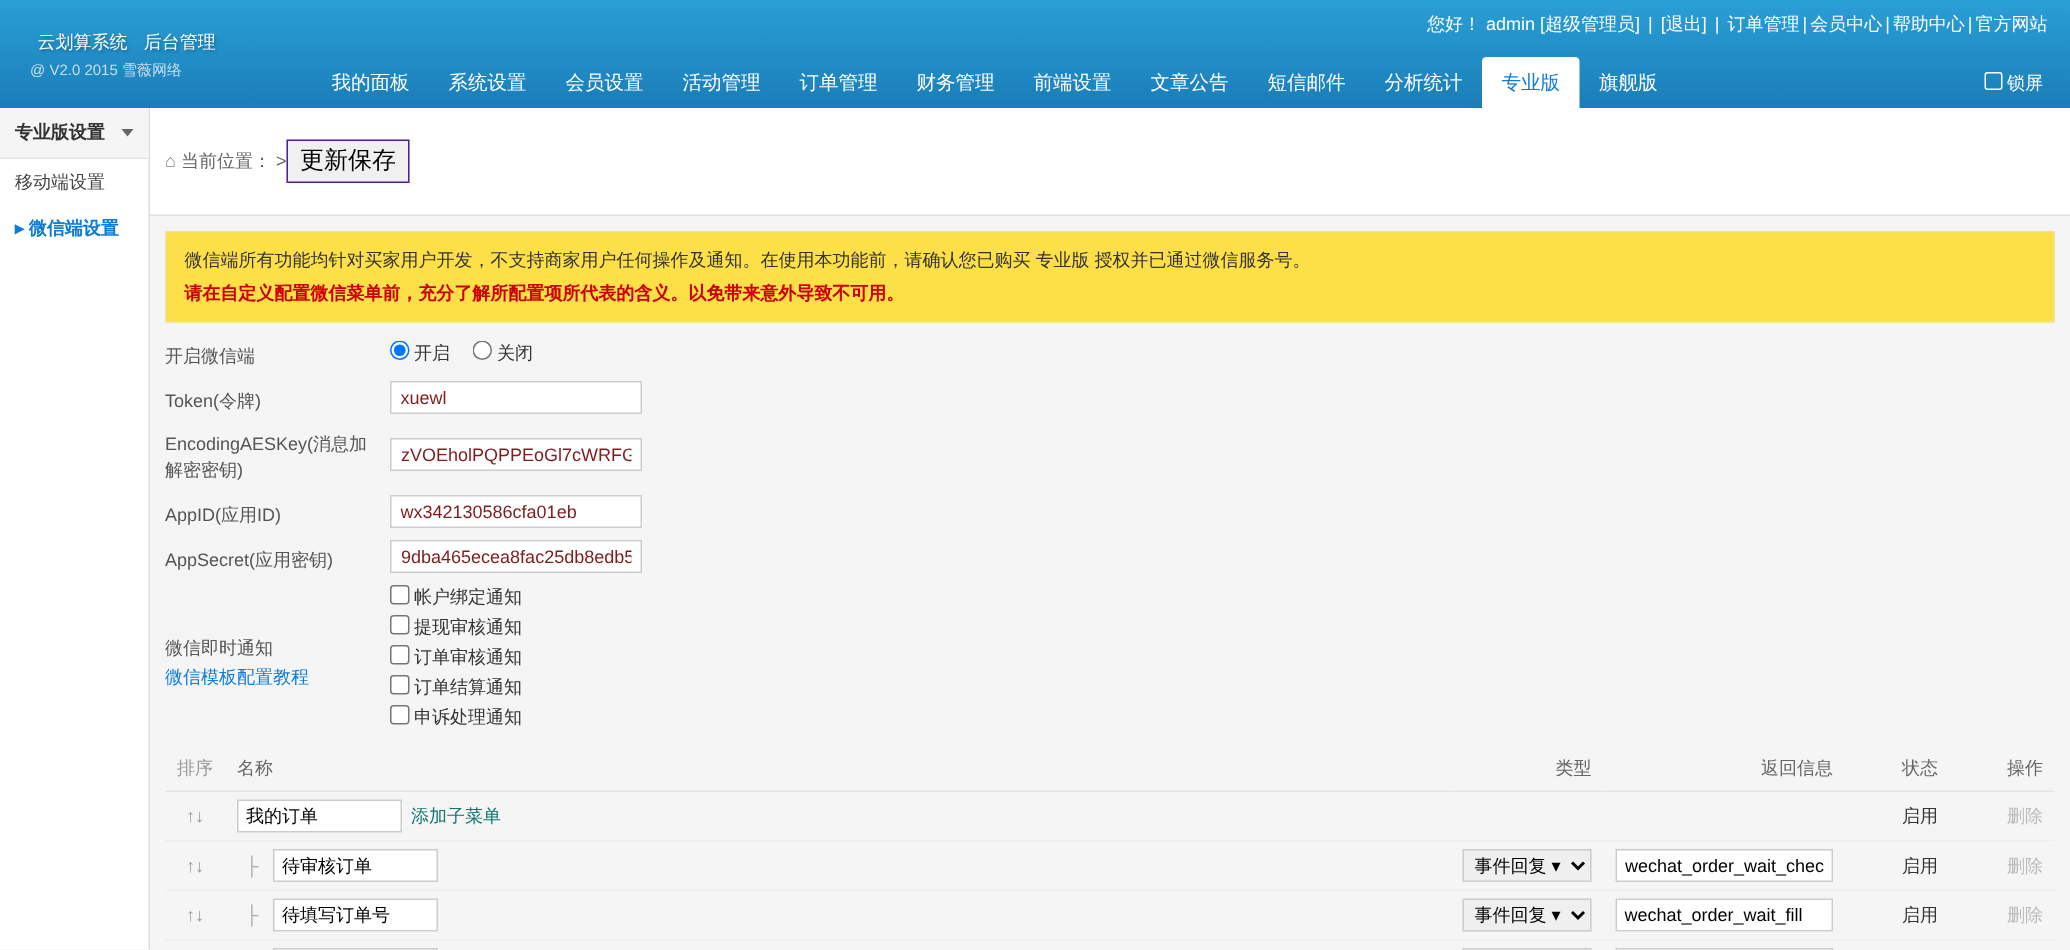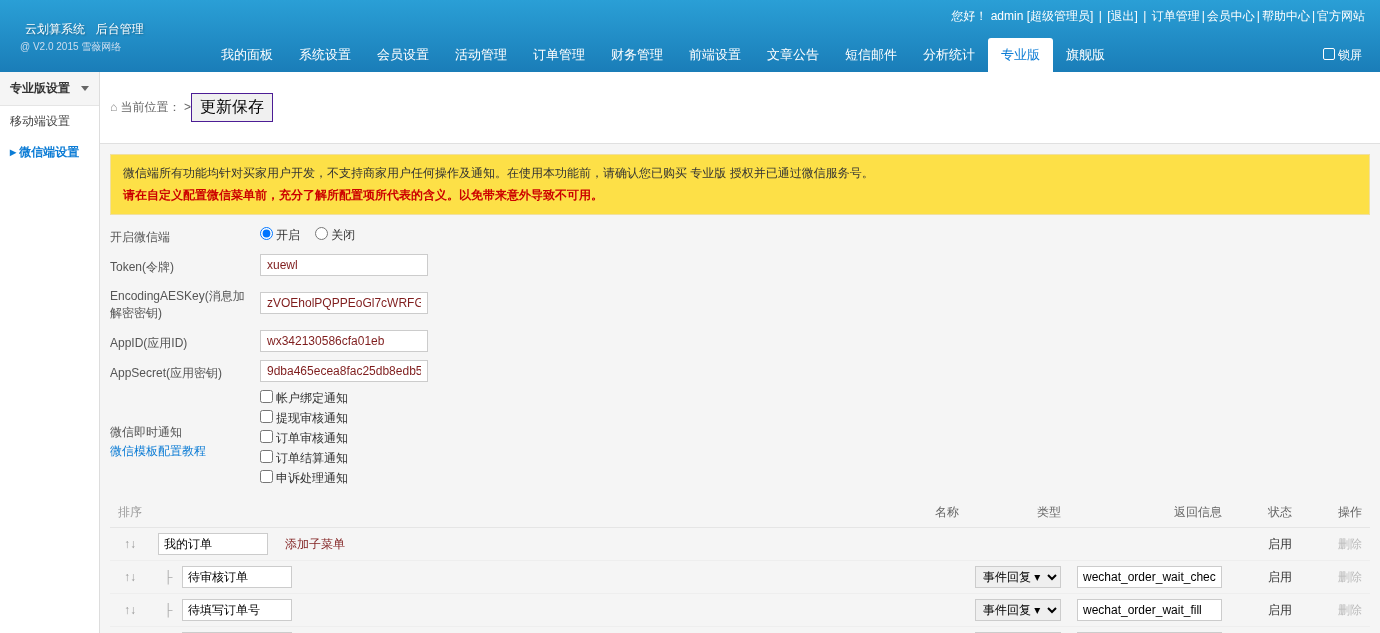--- a/index.html
+++ b/index.html
@@ -35,30 +35,30 @@
 .notice .l3{color:#0a8a0a;font-weight:bold}
 .form-row{display:flex;align-items:center;margin:8px 0}
 .form-label{width:150px;padding:4px 8px 0 0;color:#555;text-align:left}
 .form-ctrl{flex:1}
 .form-ctrl input[type=text]{width:168px;padding:3px 6px;border:1px solid #ccc;color:#7f1d1d}
 .form-ctrl label{margin-right:12px;color:#333;cursor:pointer}
 .form-ctrl input[type=radio],.form-ctrl input[type=checkbox]{margin-right:3px;vertical-align:-1px}
 .chk-list label{display:block;margin-bottom:3px}
 .tmpl-link{color:#0c7cd5;cursor:pointer;display:block;margin-top:2px}
 .tbl{width:100%;border-collapse:collapse;margin-top:6px}
-.tbl th{background:#f5f5f5;padding:6px 8px;text-align:right;color:#666;font-weight:normal;border-bottom:1px solid #e5e5e5}
+.tbl th{background:#f5f5f5;padding:6px 8px;text-align:left;color:#666;font-weight:normal;border-bottom:1px solid #e5e5e5}
 .tbl th.c,.tbl td.c{text-align:right}
 .tbl th.r,.tbl td.r{text-align:right}
 .tbl td{padding:5px 8px;border-bottom:1px solid #eee;vertical-align:middle}
 .tbl .sort{width:40px;text-align:center;color:#999;cursor:pointer}
 .tbl input.name{width:110px;padding:3px 5px;border:1px solid #ccc}
 .tbl input.retmsg{width:145px;padding:3px 5px;border:1px solid #ccc}
 .tbl select{padding:2px 3px;border:1px solid #ccc}
 .tree-ind{display:inline-block;width:20px;color:#aaa;text-align:center}
-.add-sub{color:#7f1d1d;margin-left:17px}
+.add-sub{color:#0f766e;margin-left:6px}
 .act-del{color:#bbb;cursor:pointer}
 .status{color:#333}
 </style>
 </head>
 <body>
 
 <div class="header">
   <div class="logo">
     <div class="logo-main"><span>云划算系统</span> <span>后台管理</span></div>
     <div class="logo-sub">@ V2.0 2015 雪薇网络</div>

